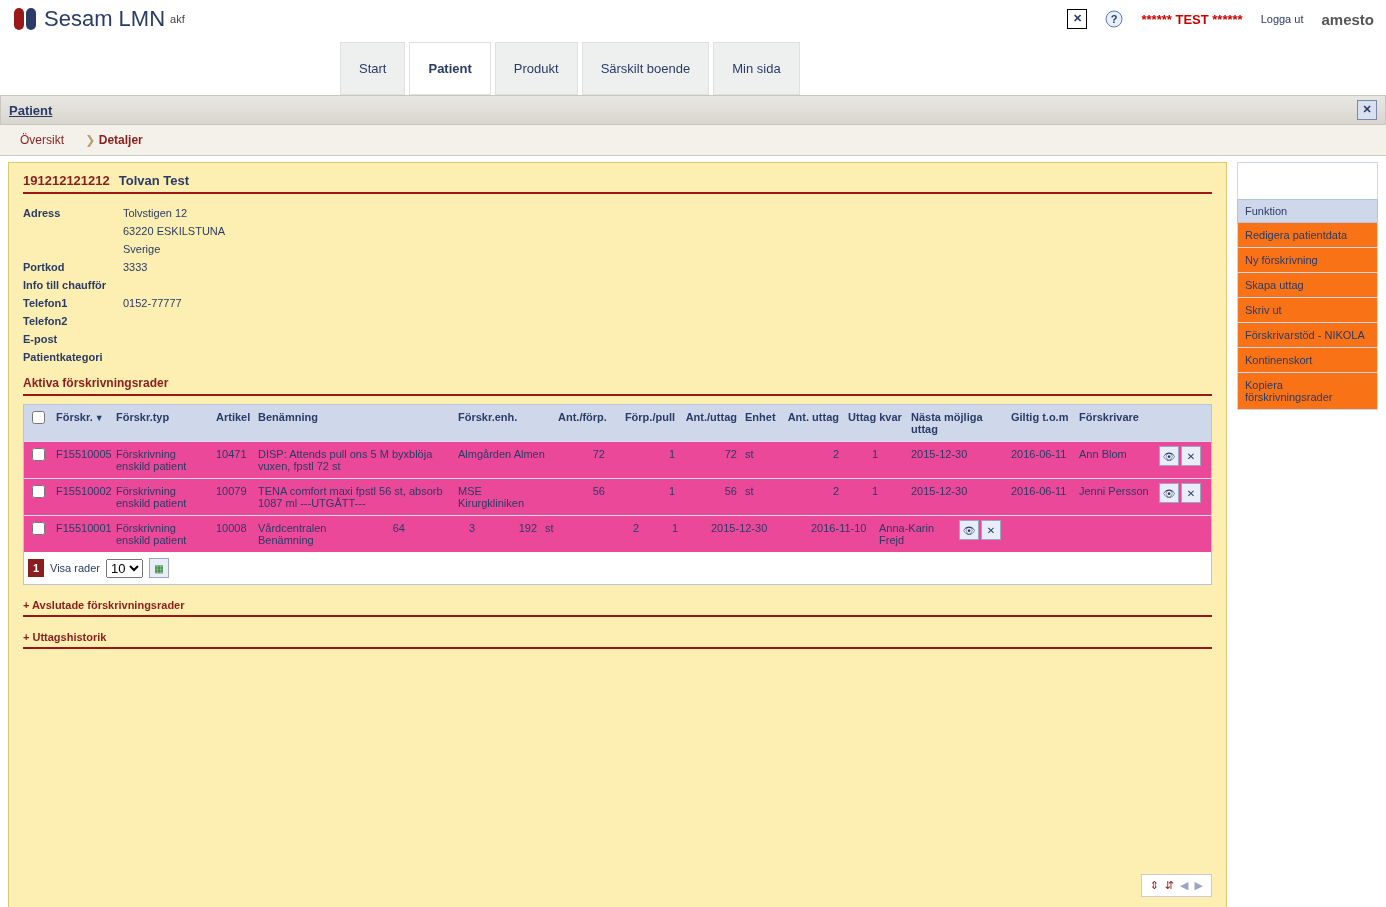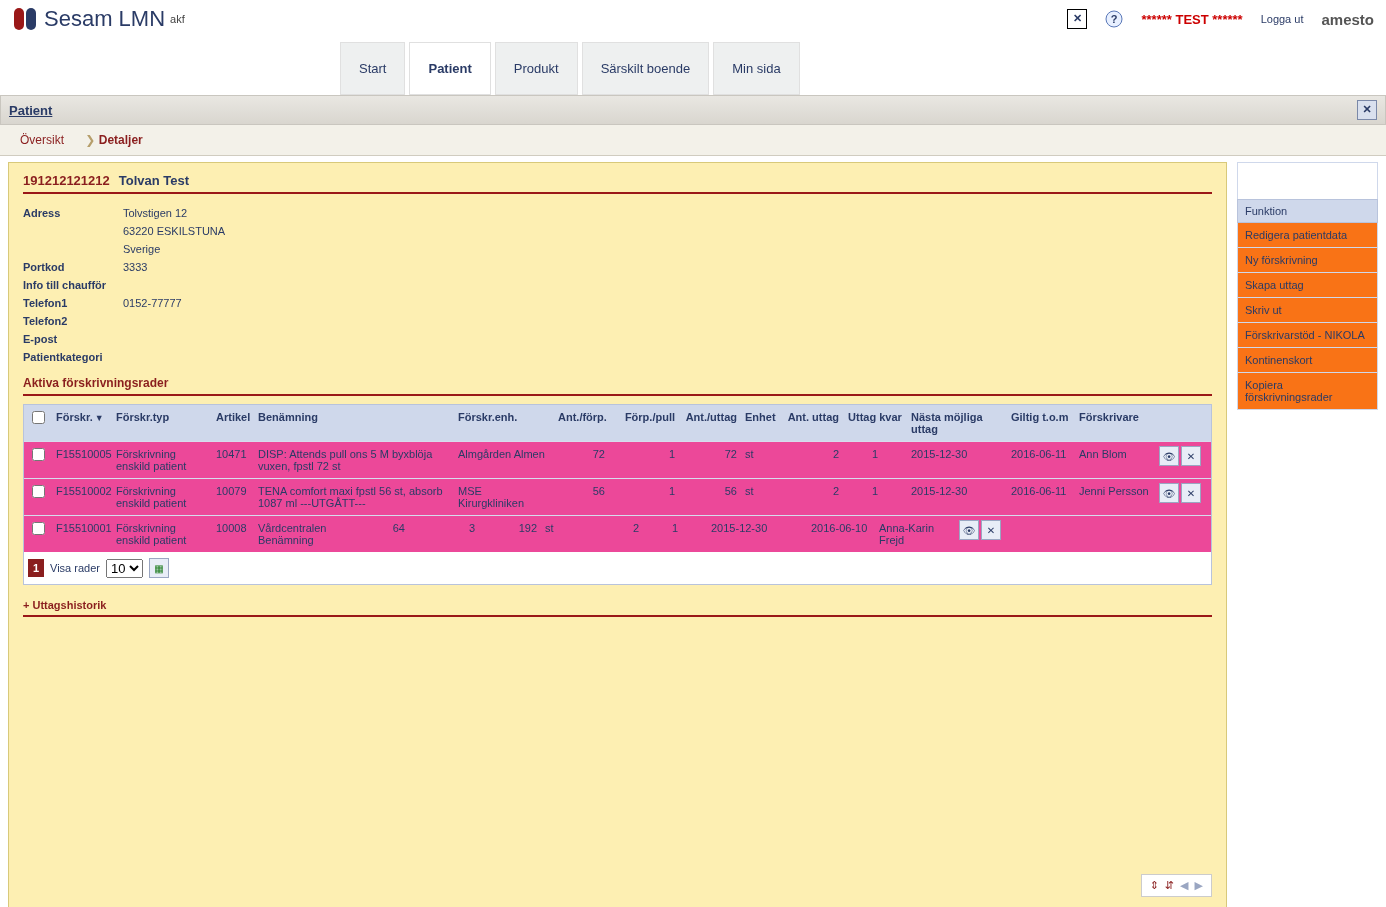--- a/index.html
+++ b/index.html
@@ -225,36 +225,37 @@
             <div class="cell c-ftyp">Förskrivning enskild patient</div>
             <div class="cell c-art">10008</div>
             <div class="cell c-fenh">Vårdcentralen Benämning</div>
             <div class="cell c-antf">64</div>
             <div class="cell c-fu">3</div>
             <div class="cell c-au">192</div>
             <div class="cell c-enh">st</div>
             <div class="cell c-antu">2</div>
             <div class="cell c-uk">1</div>
             <div class="cell c-nast">2015-12-30</div>
-            <div class="cell c-gilt">2016-06-10</div>
+            <div class="cell c-gilt">2016-11-10</div>
             <div class="cell c-skriv">Anna-Karin Frejd</div>
             <div class="cell c-act">
               <span class="mini-btn">👁</span>
               <span class="mini-btn">✕</span>
             </div>
           </div>
         </div>
       <div class="pager">
         <span class="pg-badge">1</span>
         <span>Visa rader</span>
         <select><option>10</option></select>
         <span class="mini-btn" style="color:#1a7a1a;">▦</span>
       </div>
     </div>
 
+    <div class="collapsed">+ Avslutade förskrivningsrader</div>
     <div class="collapsed">+ Uttagshistorik</div>
 
     <div class="footer-icons">
       <span style="color:#8a1e1e;">⇕</span>
       <span style="color:#8a1e1e;">⇵</span>
       <span style="color:#9aa6c2;">◀</span>
       <span style="color:#9aa6c2;">▶</span>
     </div>
   </div>
 

